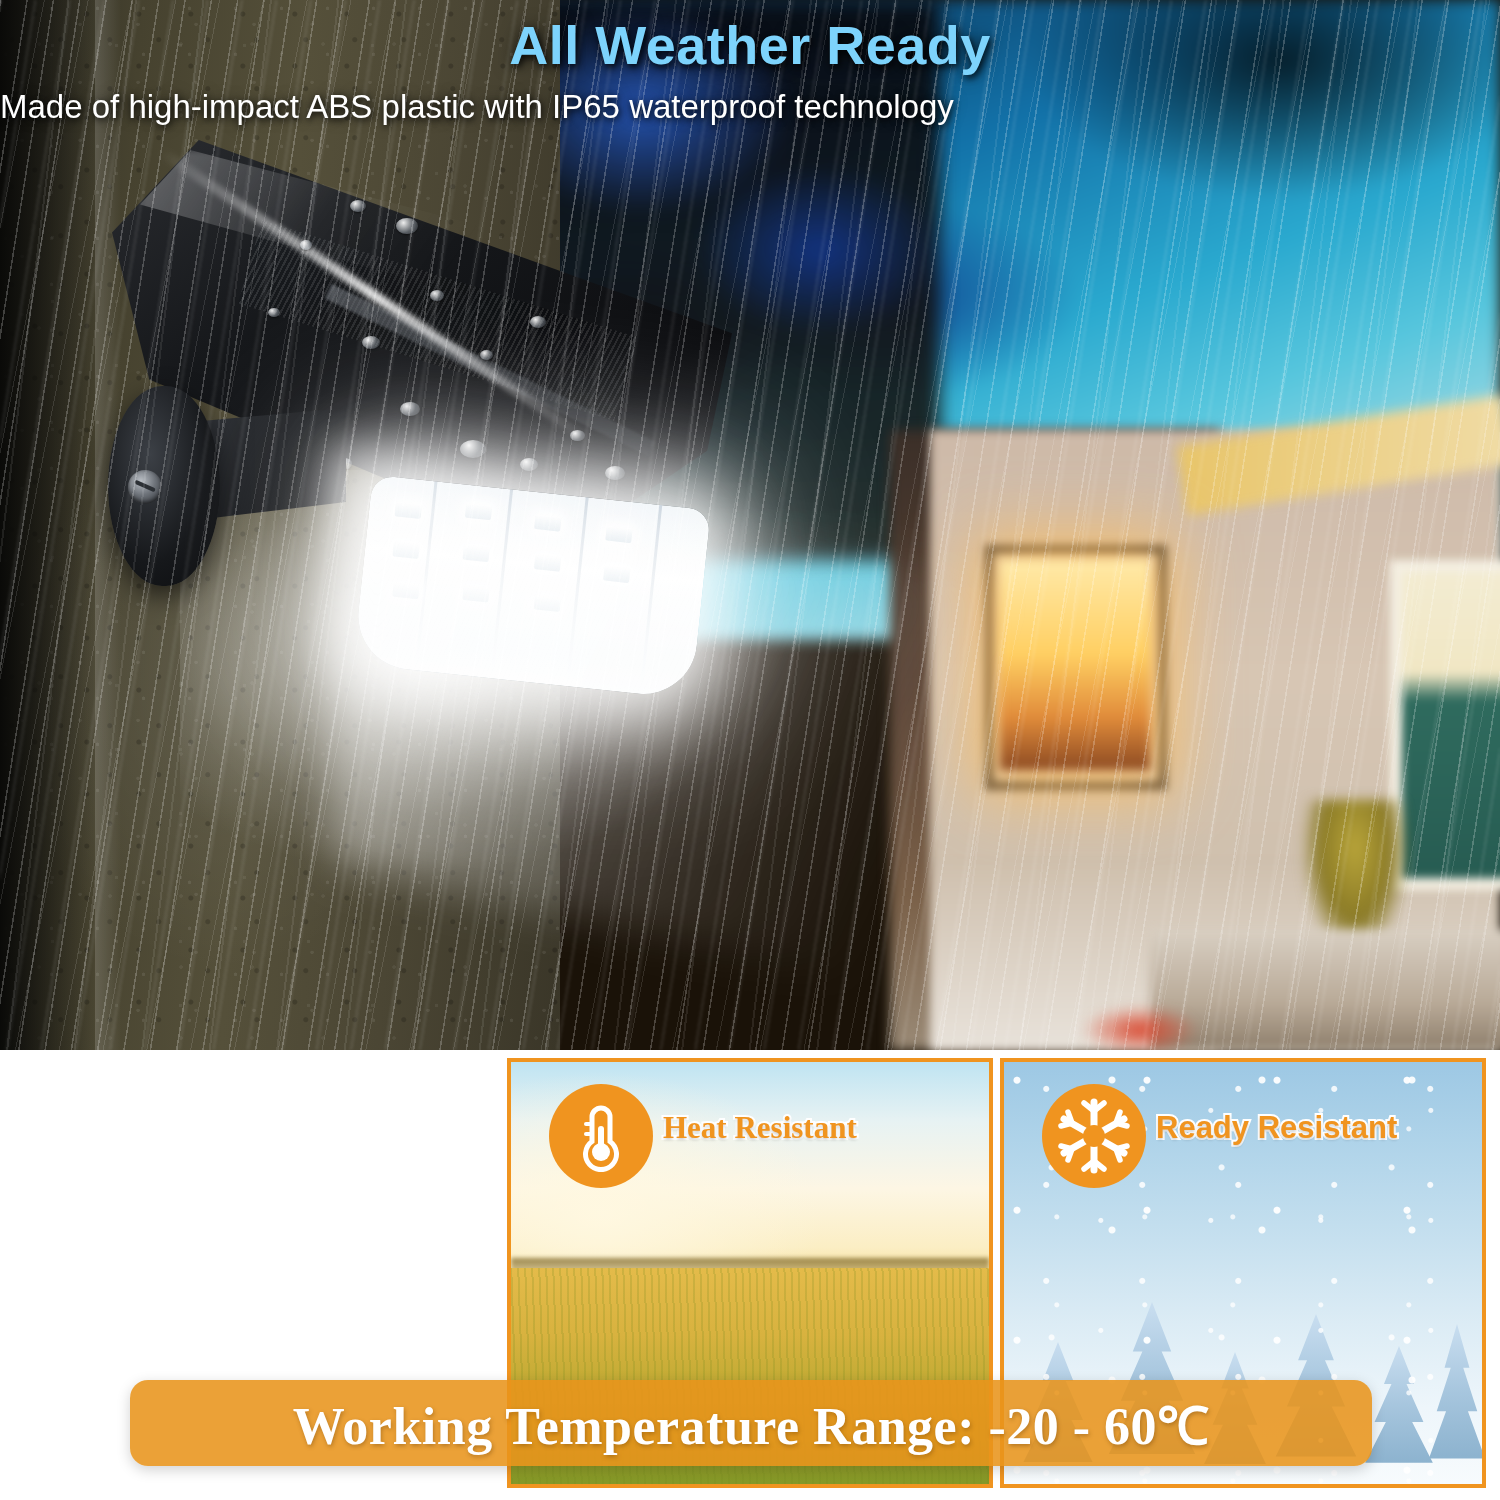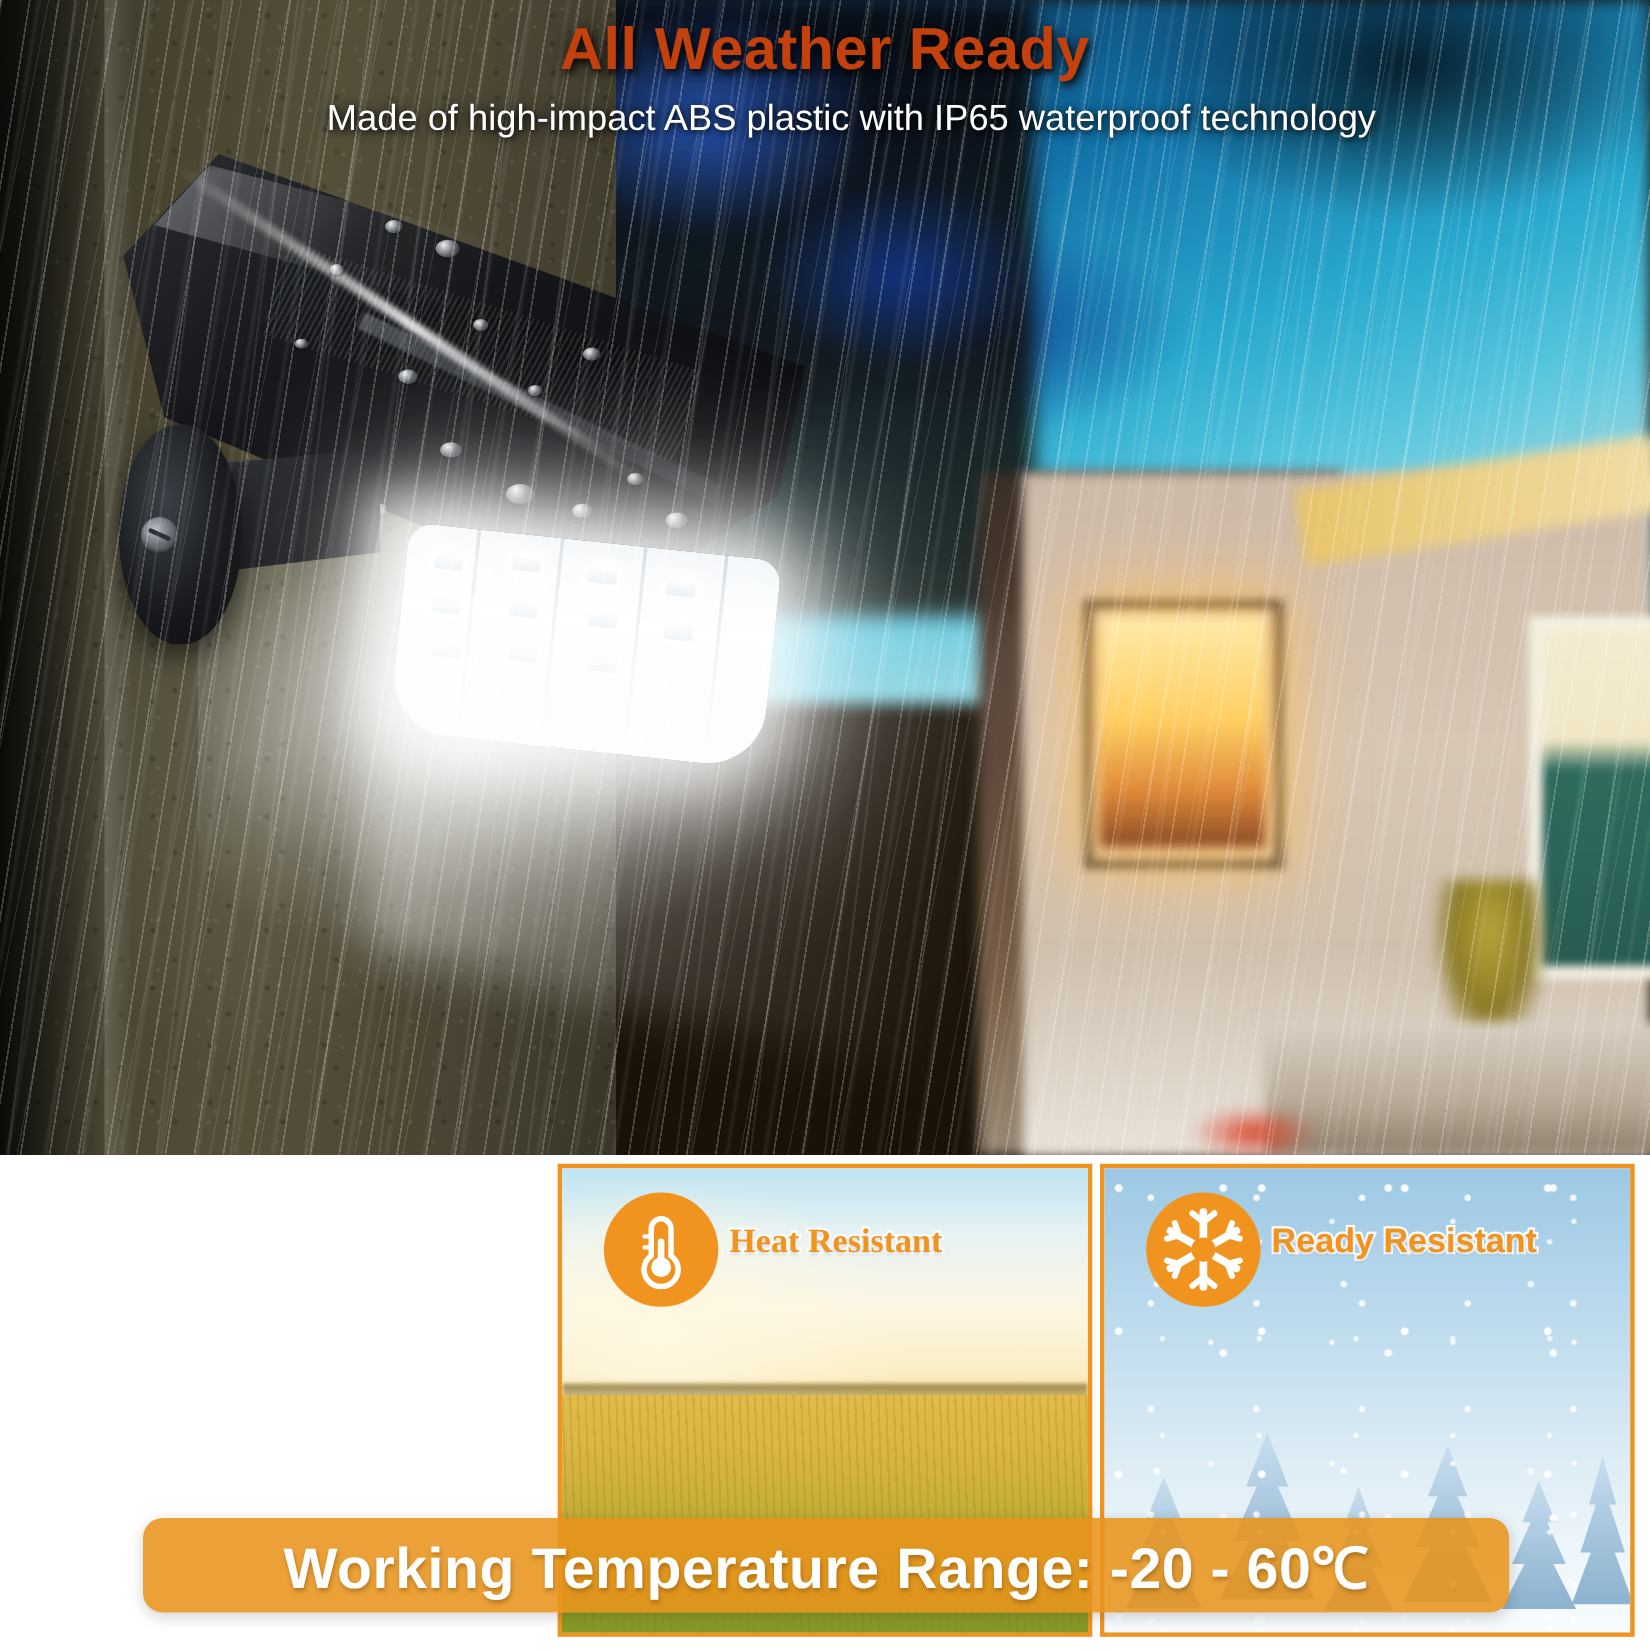--- a/index.html
+++ b/index.html
@@ -207,28 +207,27 @@
   }
   .rain-soft {
     position:absolute; inset:0; pointer-events:none;
     background-image: repeating-linear-gradient(99deg, rgba(255,255,255,.22) 0 2px, rgba(255,255,255,0) 2px 34px);
     filter: blur(1.4px); opacity:.55;
   }
 
   
   .hero-title {
     position:absolute; left:0; top:14px; width:1500px; text-align:center;
-    font-size:54px; font-weight:bold; color:#c2410c; letter-spacing:.5px;
+    font-size:54px; font-weight:bold; color:#7dd3fc; letter-spacing:.5px;
     text-shadow: 2px 3px 7px rgba(0,0,0,.85), 0 0 18px rgba(0,0,0,.6);
   }
   .hero-sub {
-    position:absolute; left:0; top:88px; width:1500px; text-align:center;
+    position:absolute; left:0; top:88px; width:1500px; text-align:left;
     font-size:33px; font-weight:normal; color:#ffffff;
     text-shadow: 1px 2px 6px rgba(0,0,0,.85), 0 0 14px rgba(0,0,0,.55);
-    padding-left: 48px;
   }
 
   
   .cards { position:absolute; left:0; top:1058px; width:1500px; height:442px; }
   .card {
     position:absolute; top:0; width:486px; height:430px;
     border:4px solid #F0941F; overflow:hidden; background:#dfe8ef;
   }
   .card.c1 { left:14px; }
   .card.c2 { left:507px;font-family:Liberation Serif, serif; }
@@ -326,21 +325,21 @@
 
   
   .temp-banner {
     position:absolute; left:130px; top:1380px; width:1242px; height:86px;
     background: rgba(232,148,27,.88); border-radius:18px;
     display:flex; align-items:center; justify-content:center;
     box-shadow: 0 4px 14px rgba(0,0,0,.18);
   }
   .temp-text {
     font-size:52px; font-weight:bold; color:#ffffff; white-space:nowrap;
-    letter-spacing:.5px; text-shadow: 1px 2px 4px rgba(120,70,10,.45);
+    letter-spacing:.5px; text-shadow: 1px 2px 4px rgba(120,70,10,.45); font-family: Liberation Serif, serif;
   }
 </style>
 </head>
 <body>
 
 <div id="page">
 
   <div class="hero">
 
     <div class="sky"></div>

